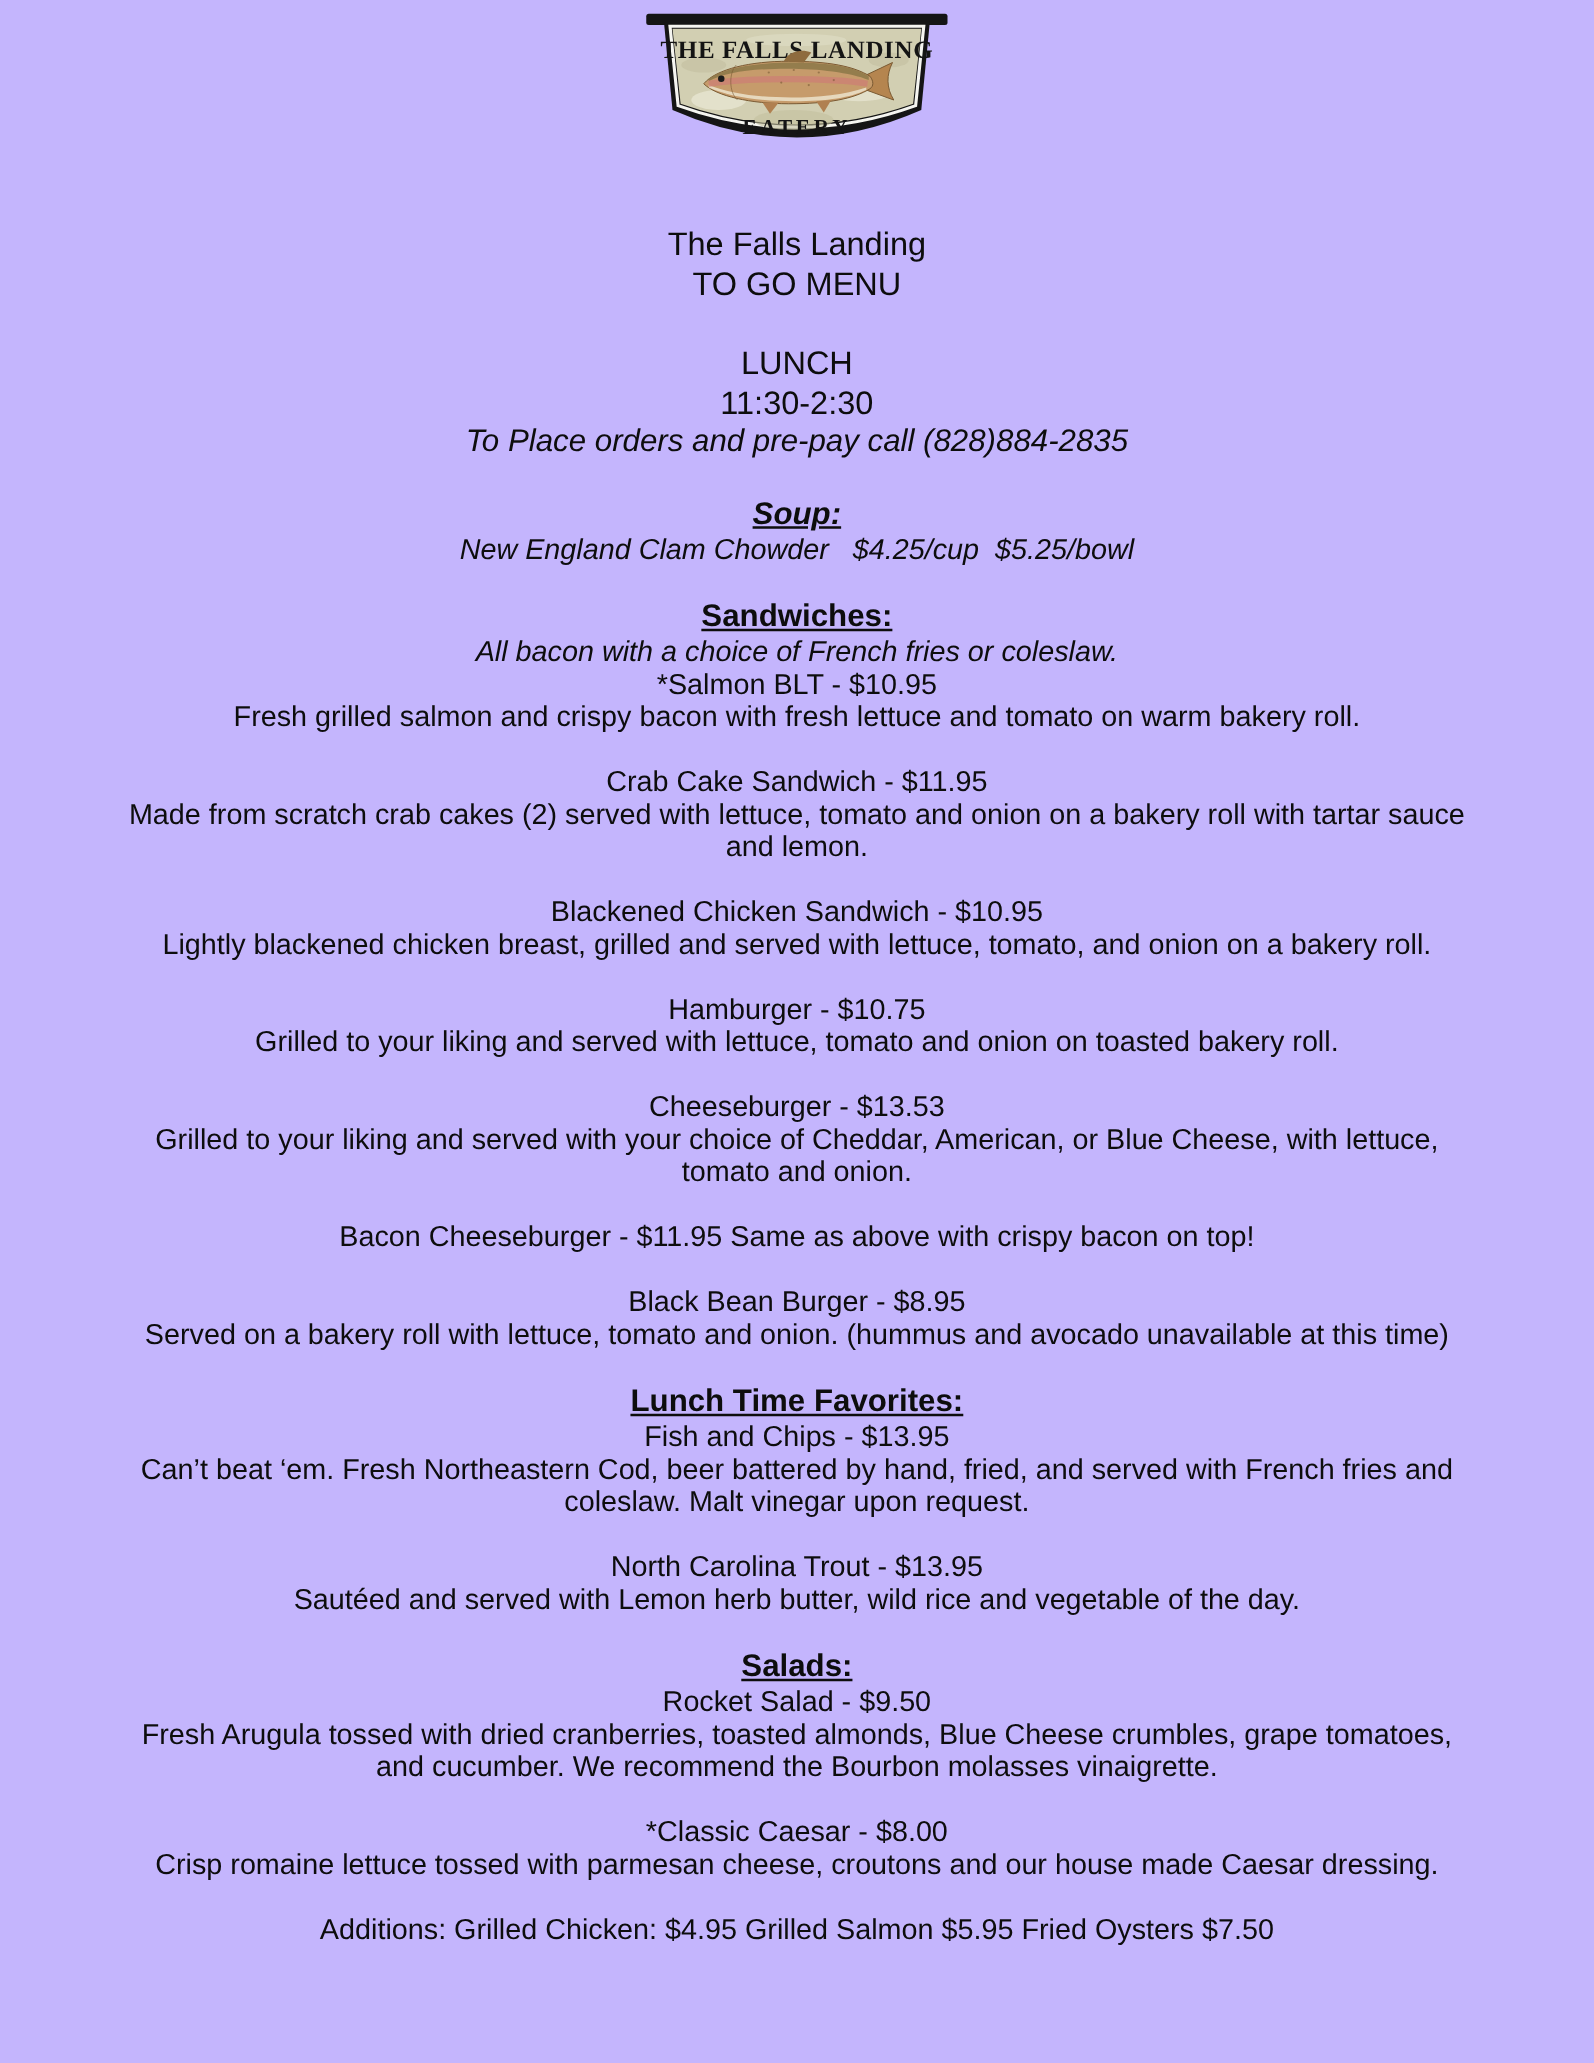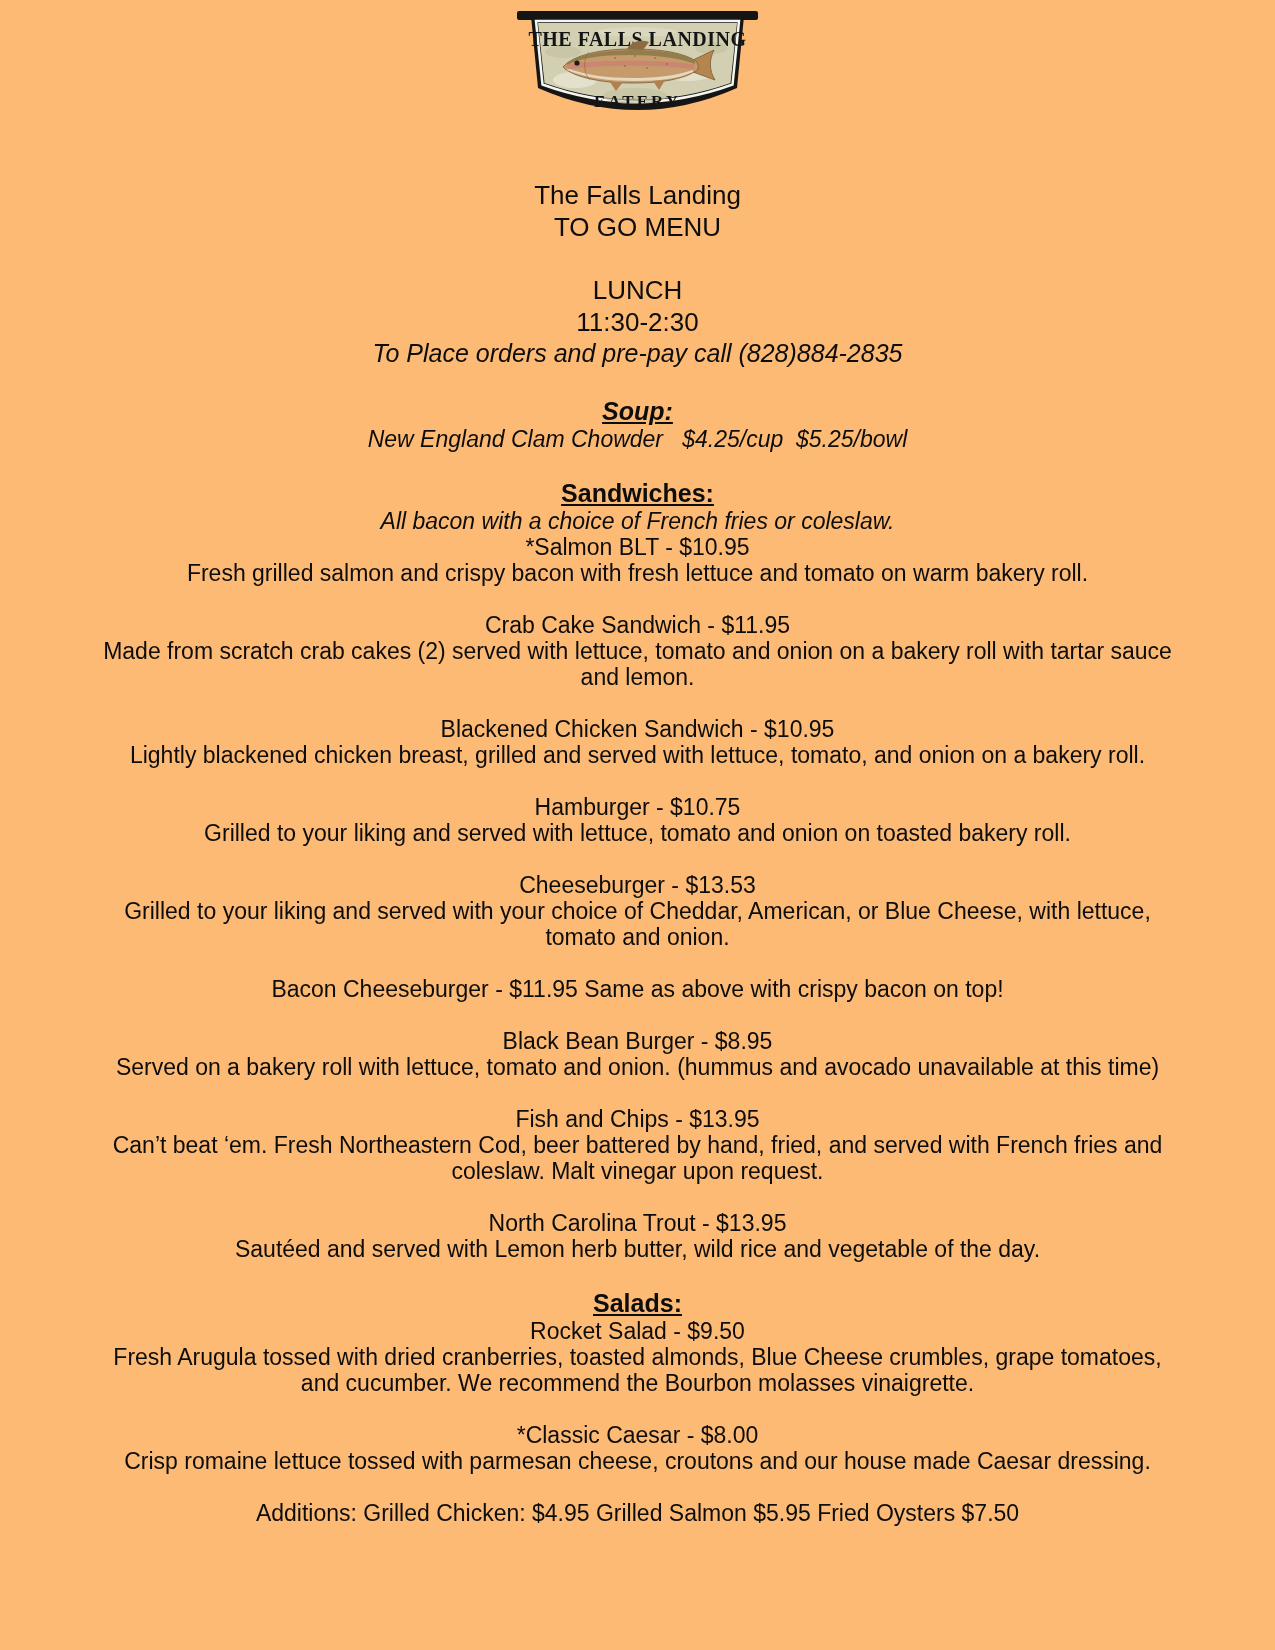--- a/index.html
+++ b/index.html
@@ -1,21 +1,21 @@
 <!DOCTYPE html>
 <html><head>
 <meta charset="utf-8">
 <title>The Falls Landing TO GO MENU</title>
 <style>
   html, body { margin: 0; padding: 0; background: #ffffff; }
   .page {
     width: 1275px;
     height: 1650px;
     margin: 0 auto;
-    background: #fdba74;
+    background: #c4b5fd;
     color: #0d0d0d;
     font-family: "Liberation Sans", "DejaVu Sans", sans-serif;
     overflow: hidden;
   }
   .content {
     width: 1120px;
     margin: 0 auto;
     text-align: center;
   }
   .logo-wrap { padding-top: 8px; }
@@ -144,20 +144,21 @@
         <div class="body-line">Bacon Cheeseburger - $11.95 Same as above with crispy bacon on top!</div>
         <div class="body-line"></div>
       </div>
       <div class="item">
         <div class="body-line">Black Bean Burger - $8.95</div>
         <div class="body-line">Served on a bakery roll with lettuce, tomato and onion. (hummus and avocado unavailable at this time)</div>
       </div>
     </div>
 
     <div class="section">
+      <div class="heading">Lunch Time Favorites:</div>
       <div class="item">
         <div class="body-line">Fish and Chips - $13.95</div>
         <div class="body-line">Can’t beat ‘em. Fresh Northeastern Cod, beer battered by hand, fried, and served with French fries and coleslaw. Malt vinegar upon request.</div>
       </div>
       <div class="item">
         <div class="body-line">North Carolina Trout - $13.95</div>
         <div class="body-line">Sautéed and served with Lemon herb butter, wild rice and vegetable of the day.</div>
       </div>
     </div>
 

